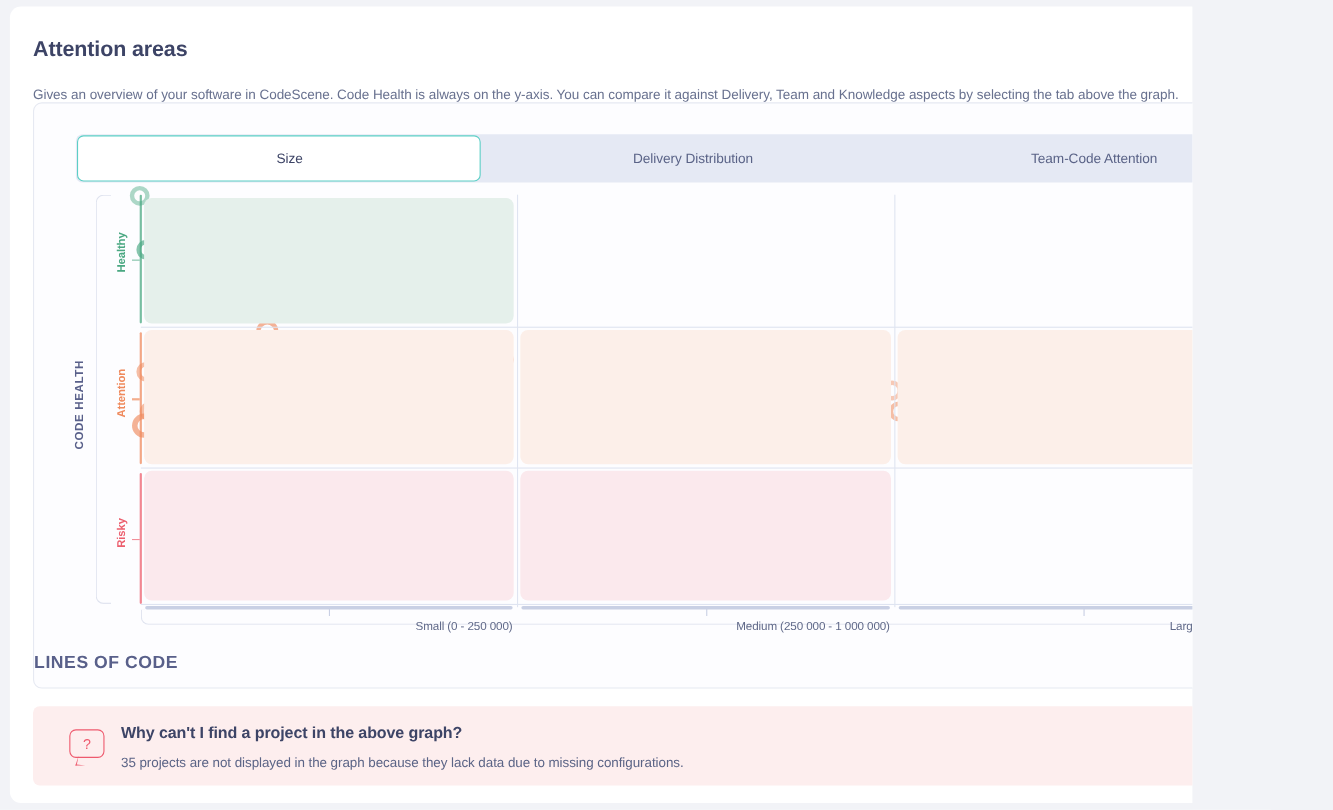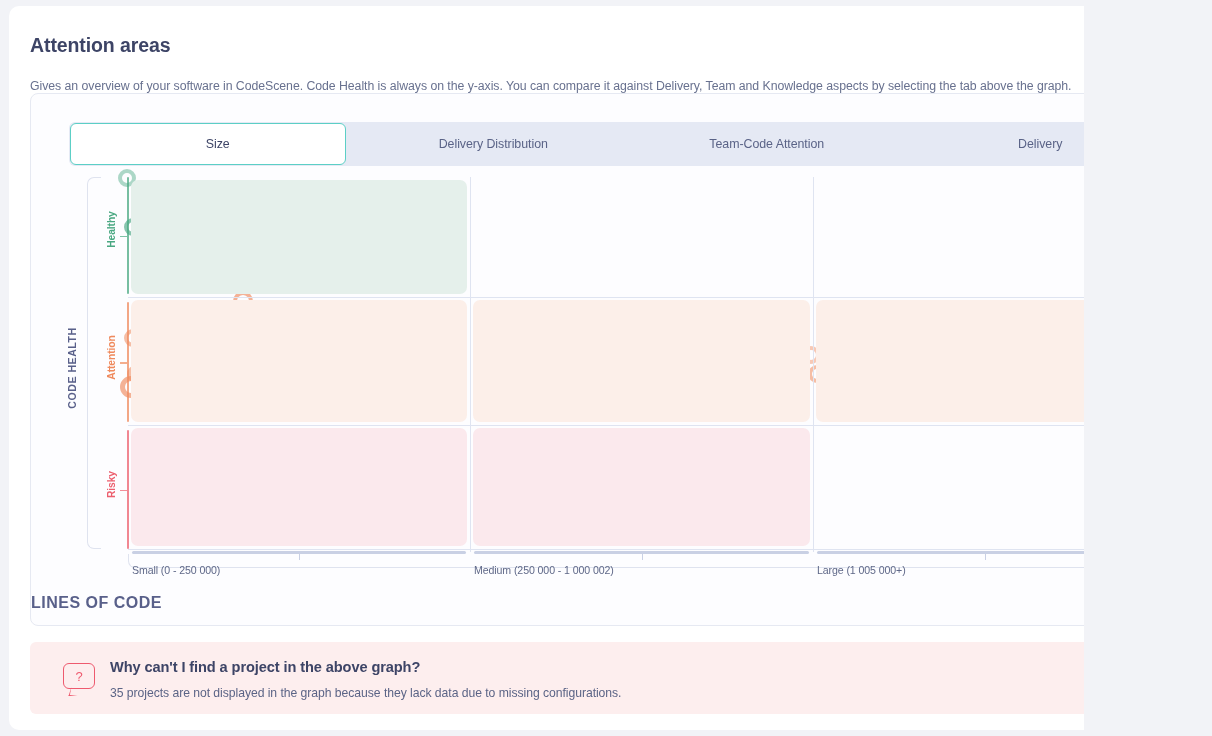--- a/index.html
+++ b/index.html
@@ -124,21 +124,21 @@
     border-radius: 2px;
   }
   .x-tick {
     position: absolute; top: 458px;
     width: 1.4px; height: 8px;
     background: #c9d0e4;
   }
   .x-label {
     position: absolute; top: 470px;
     font-size: 10.6px; color: #5f6888;
-    text-align: left;
+    text-align: right;
     letter-spacing: -0.1px;
   }
   .axis-x-title {
     position: absolute; top: 500px; left: 0; width: 1150px;
     text-align: left;
     font-size: 16px; font-weight: bold; letter-spacing: 0.5px;
     color: #59608a;
   }
   .gridline-v {
     position: absolute; width: 1px;
@@ -204,21 +204,20 @@
 
     <div class="page-title">Attention areas</div>
     <div class="page-desc">Gives an overview of your software in CodeScene. Code Health is always on the y-axis. You can compare it against Delivery, Team and Knowledge aspects by selecting the tab above the graph.</div>
 
     <div class="graph-panel">
 
       <div class="tabs" id="tab-bar">
           <div class="tab active">Size</div>
           <div class="tab">Delivery Distribution</div>
           <div class="tab">Team-Code Attention</div>
-          <div class="tab">Delivery</div>
         </div>
 
       <div class="plot-wrap" id="plot-wrap">
         <div class="axis-y-title">CODE HEALTH</div>
         <div class="y-bracket"></div>
         <div class="axis-x-title">LINES OF CODE</div>
         <div class="x-bracket"></div>
         <div class="bubbles" id="bubble-layer">
             <div class="bubble" style="left: 87px; top: 75px; width: 18px; height: 18px; border: 4.14px solid rgb(74, 168, 130); opacity: 0.45;"></div>
             <div class="bubble" style="left: 110px; top: 100px; width: 18px; height: 18px; border: 4.14px solid rgb(74, 168, 130); opacity: 0.55;"></div>
@@ -288,21 +287,21 @@
           <div class="y-seg-tick" style="left: 89px; top: 268px; background: rgb(239, 138, 93); opacity: 0.7;"></div>
           <div class="y-seg-label" style="color: rgb(239, 138, 93); width: 90px; left: 35px; top: 258px;">Attention</div>
           <div class="y-seg" style="left: 96px; top: 336px; height: 119px; background: rgb(236, 95, 110); opacity: 0.75;"></div>
           <div class="y-seg-tick" style="left: 89px; top: 395.5px; background: rgb(236, 95, 110); opacity: 0.7;"></div>
           <div class="y-seg-label" style="color: rgb(236, 95, 110); width: 90px; left: 35px; top: 385px;">Risky</div>
           <div class="x-seg" style="left: 101px; width: 334px;"></div>
           <div class="x-tick" style="left: 268px;"></div>
           <div class="x-label" style="left: 101px; width: 334px;">Small (0 - 250 000)</div>
           <div class="x-seg" style="left: 443px; width: 335px;"></div>
           <div class="x-tick" style="left: 610.5px;"></div>
-          <div class="x-label" style="left: 443px; width: 335px;">Medium (250 000 - 1 000 002)</div>
+          <div class="x-label" style="left: 443px; width: 335px;">Medium (250 000 - 1 000 000)</div>
           <div class="x-seg" style="left: 786px; width: 335px;"></div>
           <div class="x-tick" style="left: 953.5px;"></div>
           <div class="x-label" style="left: 786px; width: 335px;">Large (1 005 000+)</div>
         </div>
 
     </div>
 
     <div class="note">
       <div class="note-icon">?</div>
       <div class="note-title">Why can't I find a project in the above graph?</div>

